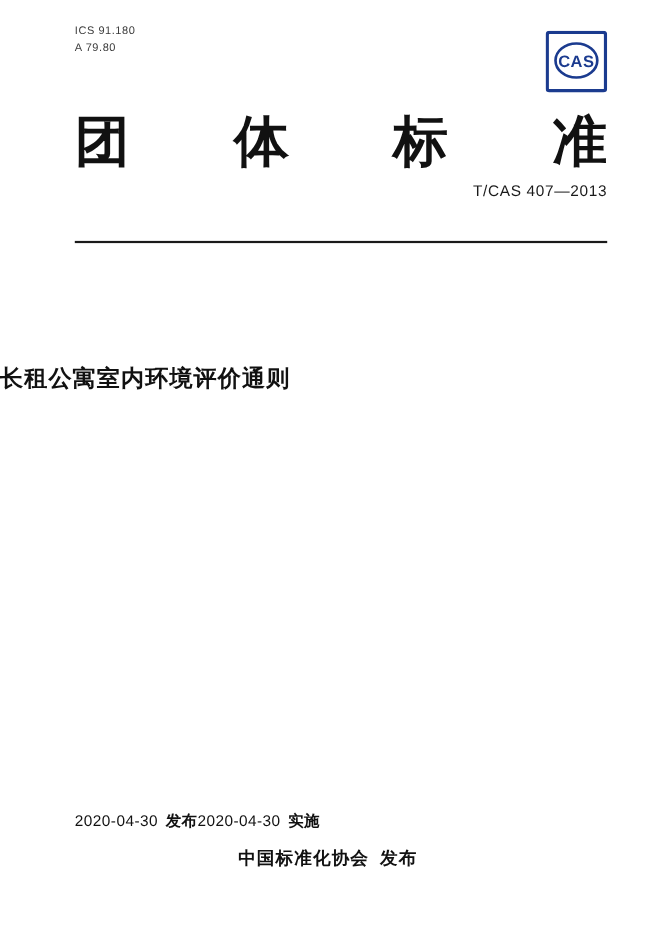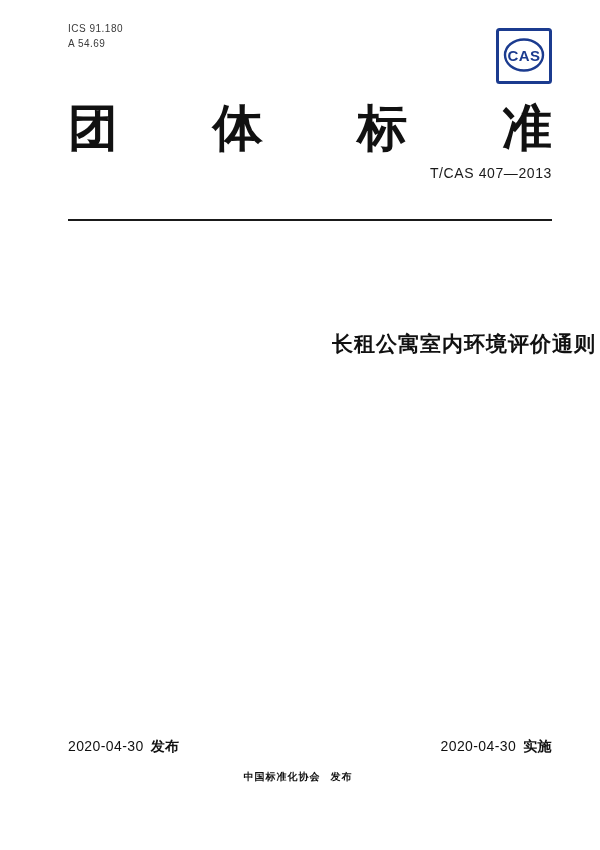--- a/index.html
+++ b/index.html
@@ -81,21 +81,21 @@
     height: 2px;
     background: #1a1a1a;
   }
 
   
   .doc-title-cn {
     position: absolute;
     left: 0;
     right: 0;
     top: 330px;
-    text-align: right;
+    text-align: left;
     font-family: "Liberation Serif", serif;
     font-size: 21px;
     font-weight: bold;
     letter-spacing: 1px;
     color: #111;
   }
 
   
   .doc-title-en {
     position: absolute;
@@ -110,21 +110,20 @@
     letter-spacing: 0.2px;
   }
 
   
   .dates {
     position: absolute;
     left: 68px;
     right: 44px;
     top: 738px;
     display: flex;
-    justify-content: space-between;
     font-family: "Liberation Sans", sans-serif;
     font-size: 14px;
     color: #111;
     letter-spacing: 0.4px;
   }
   .dates .date-item {
     white-space: nowrap;
   }
   .dates .date-item .label {
     margin-left: 7px;
@@ -133,37 +132,37 @@
   }
 
   
   .publisher {
     position: absolute;
     left: 0;
     right: 0;
     top: 770px;
     text-align: center;
     font-family: "Liberation Serif", serif;
-    font-size: 10px;
+    font-size: 16px;
     font-weight: bold;
     letter-spacing: 1px;
     color: #111;
   }
   .publisher .pub-verb {
     margin-left: 10px;
   }
 </style>
 </head>
 <body>
 
 <div class="page">
 
   <div class="ics-block">
     <div>ICS 91.180</div>
-    <div>A 54.69</div>
+    <div>A 79.80</div>
   </div>
 
   <div class="cas-logo">
     <svg viewBox="0 0 56 56" width="56" height="56" xmlns="http://www.w3.org/2000/svg">
       <rect x="1.5" y="1.5" width="53" height="53" rx="2" ry="2" fill="#ffffff" stroke="#1b3b8f" stroke-width="3"></rect>
       <ellipse cx="28" cy="27" rx="19" ry="15.5" fill="none" stroke="#1b3b8f" stroke-width="2.4"></ellipse>
       <text x="28" y="32.5" text-anchor="middle" font-family="Liberation Sans, sans-serif" font-size="15" font-weight="bold" fill="#1b3b8f" letter-spacing="0.5">CAS</text>
     </svg>
   </div>
 

